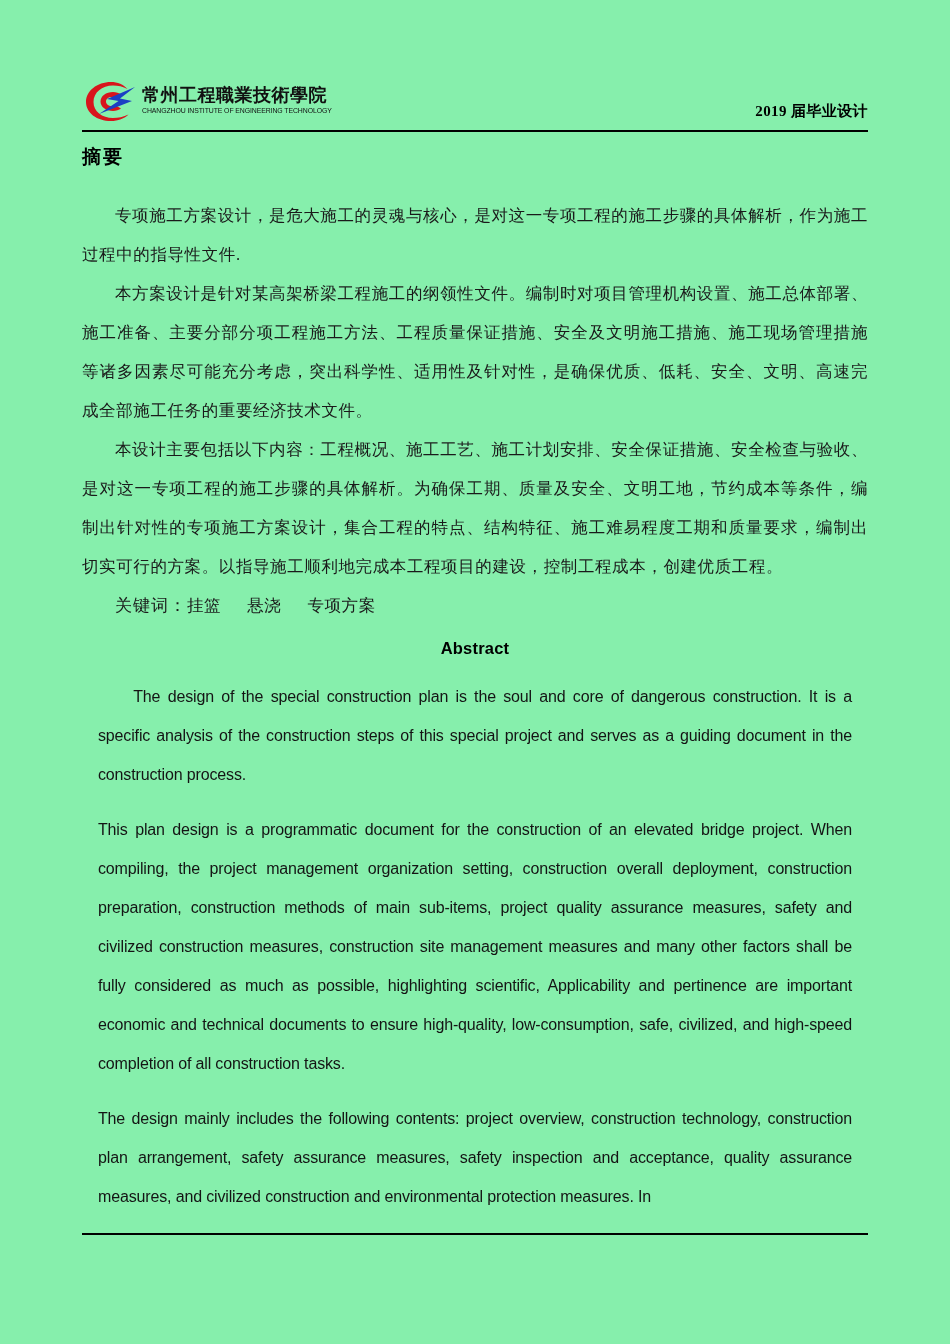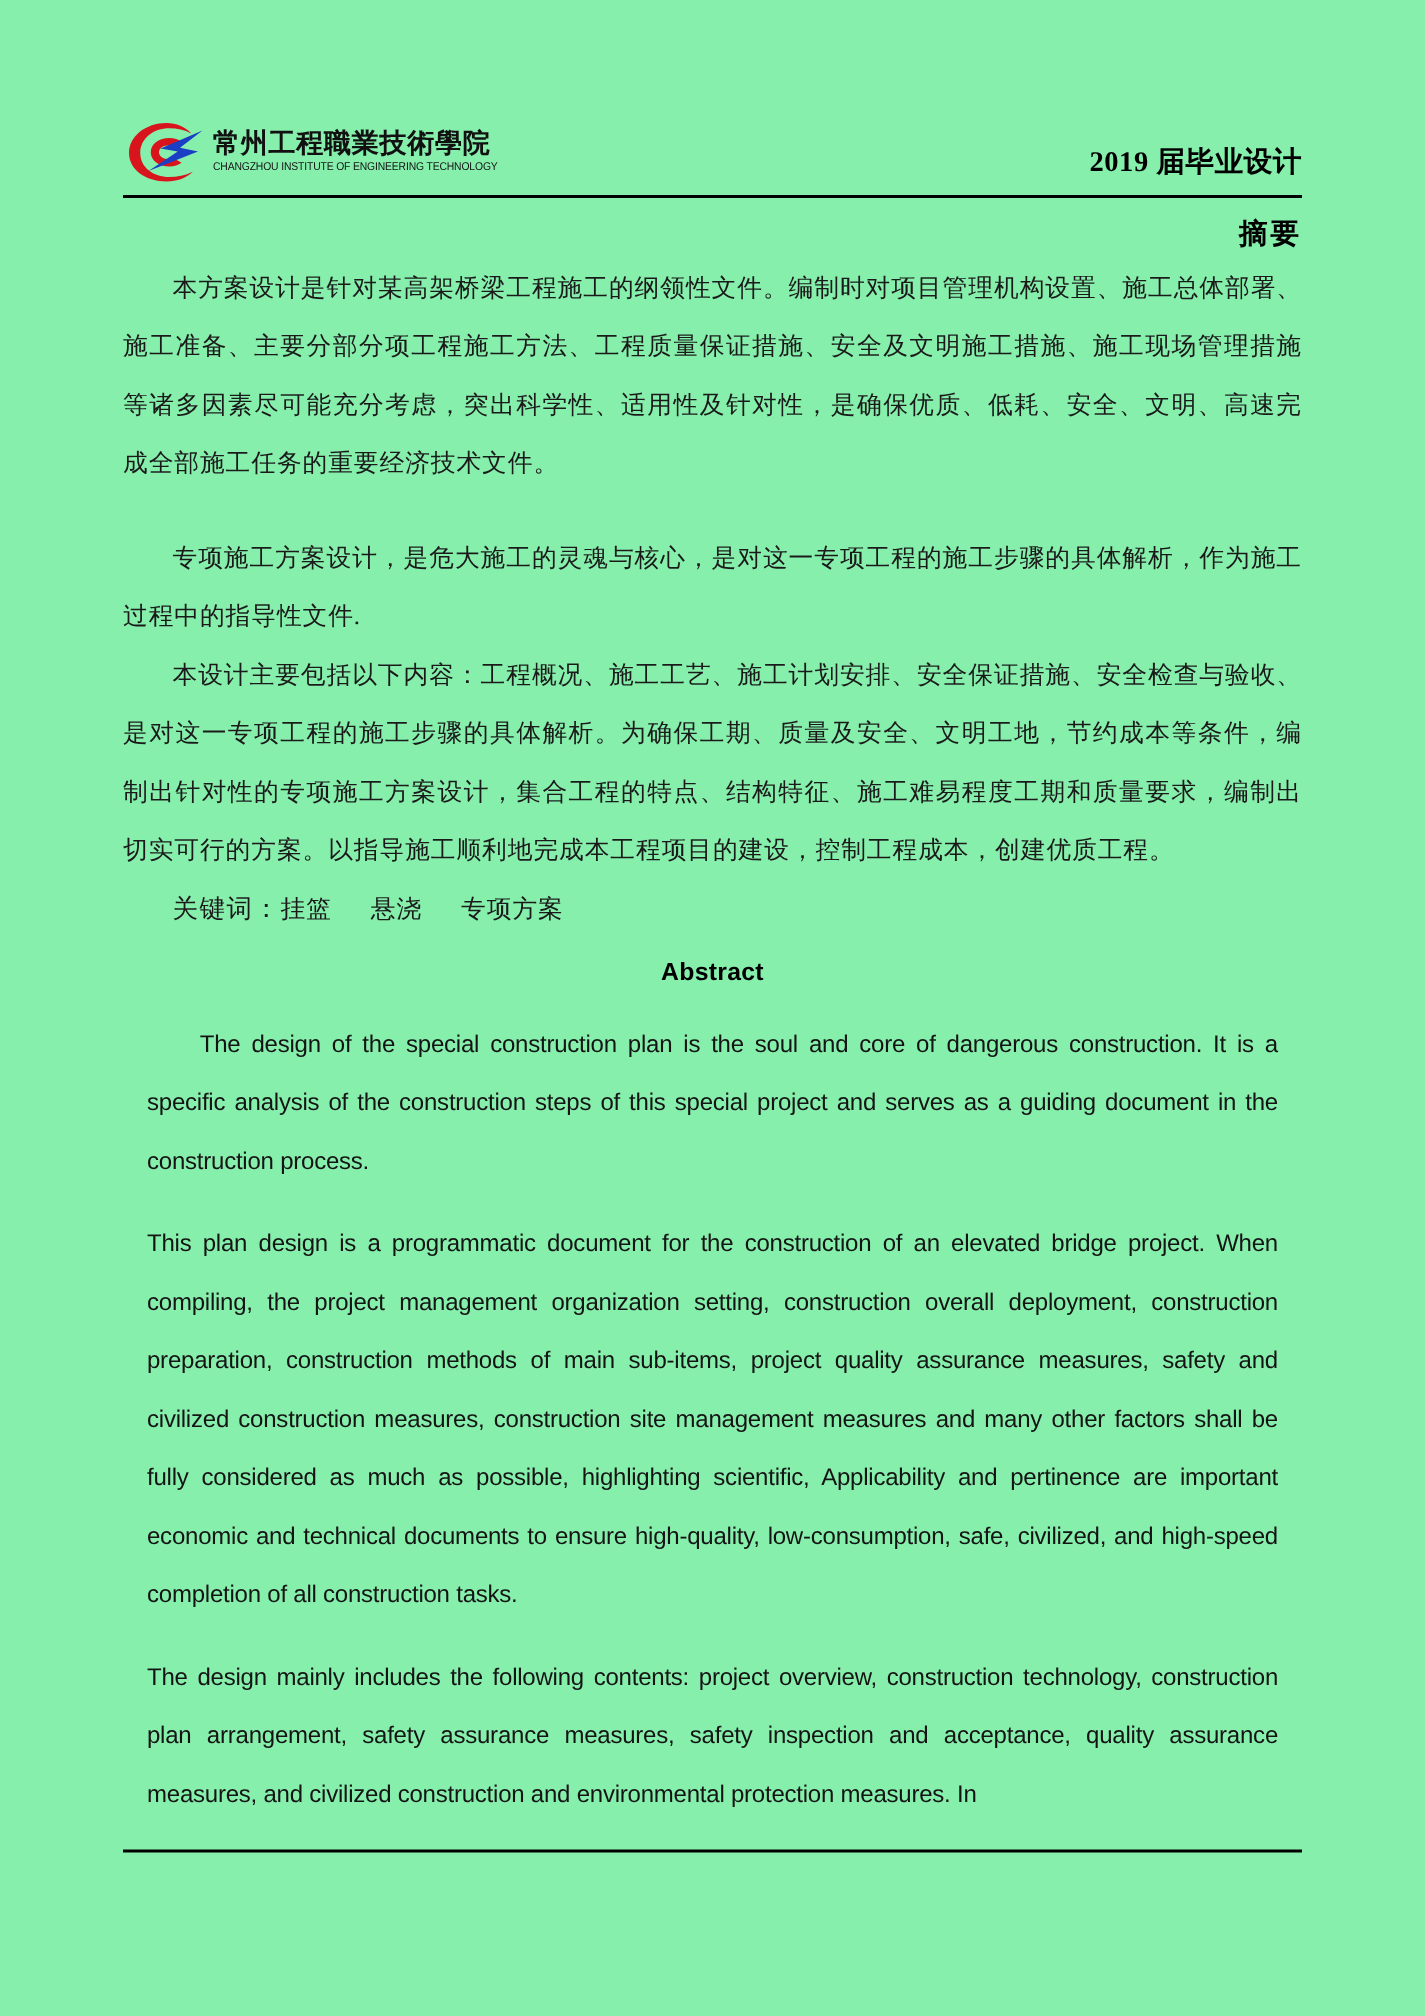--- a/index.html
+++ b/index.html
@@ -67,21 +67,21 @@
     letter-spacing: -0.1px;
     transform: scaleX(0.92);
     transform-origin: left center;
     line-height: 1.2;
     margin-top: 2px;
     color: #111111;
     white-space: nowrap;
   }
   .header-right {
     font-family: "Liberation Serif", "DejaVu Serif", serif;
-    font-size: 19px;
+    font-size: 15px;
     font-weight: bold;
     letter-spacing: 0.4px;
     color: #000000;
     white-space: nowrap;
     padding-bottom: 6px;
   }
   .header-rule {
     position: absolute;
     left: 82px;
     top: 130px;
@@ -102,21 +102,21 @@
 
   
   .content {
     position: absolute;
     left: 82px;
     top: 139px;
     width: 786px;
   }
 
   .doc-title {
-    text-align: right;
+    text-align: left;
     font-family: "Liberation Sans", "DejaVu Sans", sans-serif;
     font-size: 19px;
     font-weight: bold;
     letter-spacing: 2px;
     margin: 4px 0 0 0;
     line-height: 1.5;
   }
 
   .cn-para {
     font-family: "Liberation Serif", "DejaVu Serif", serif;
@@ -200,22 +200,22 @@
 
     <div class="header-right">2019 届毕业设计</div>
   </div>
 
   <div class="header-rule"></div>
 
   <div class="content">
 
     <h1 class="doc-title">摘要</h1>
 
+    <p class="cn-para first">专项施工方案设计，是危大施工的灵魂与核心，是对这一专项工程的施工步骤的具体解析，作为施工过程中的指导性文件.</p>
     <p class="cn-para">本方案设计是针对某高架桥梁工程施工的纲领性文件。编制时对项目管理机构设置、施工总体部署、施工准备、主要分部分项工程施工方法、工程质量保证措施、安全及文明施工措施、施工现场管理措施等诸多因素尽可能充分考虑，突出科学性、适用性及针对性，是确保优质、低耗、安全、文明、高速完成全部施工任务的重要经济技术文件。</p>
-    <p class="cn-para first">专项施工方案设计，是危大施工的灵魂与核心，是对这一专项工程的施工步骤的具体解析，作为施工过程中的指导性文件.</p>
     <p class="cn-para">本设计主要包括以下内容：工程概况、施工工艺、施工计划安排、安全保证措施、安全检查与验收、是对这一专项工程的施工步骤的具体解析。为确保工期、质量及安全、文明工地，节约成本等条件，编制出针对性的专项施工方案设计，集合工程的特点、结构特征、施工难易程度工期和质量要求，编制出切实可行的方案。以指导施工顺利地完成本工程项目的建设，控制工程成本，创建优质工程。</p>
 
     <p class="keywords">
       <span class="kw-label">关键词：</span><span>挂篮</span><span class="kw-sep"></span><span>悬浇</span><span class="kw-sep"></span><span>专项方案</span>
     </p>
 
     <h2 class="abstract-title">Abstract</h2>
 
     <p class="en-para indent first">The design of the special construction plan is the soul and core of dangerous construction. It is a specific analysis of the construction steps of this special project and serves as a guiding document in the construction process.</p>
     <p class="en-para">This plan design is a programmatic document for the construction of an elevated bridge project. When compiling, the project management organization setting, construction overall deployment, construction preparation, construction methods of main sub-items, project quality assurance measures, safety and civilized construction measures, construction site management measures and many other factors shall be fully considered as much as possible, highlighting scientific, Applicability and pertinence are important economic and technical documents to ensure high-quality, low-consumption, safe, civilized, and high-speed completion of all construction tasks.</p>

